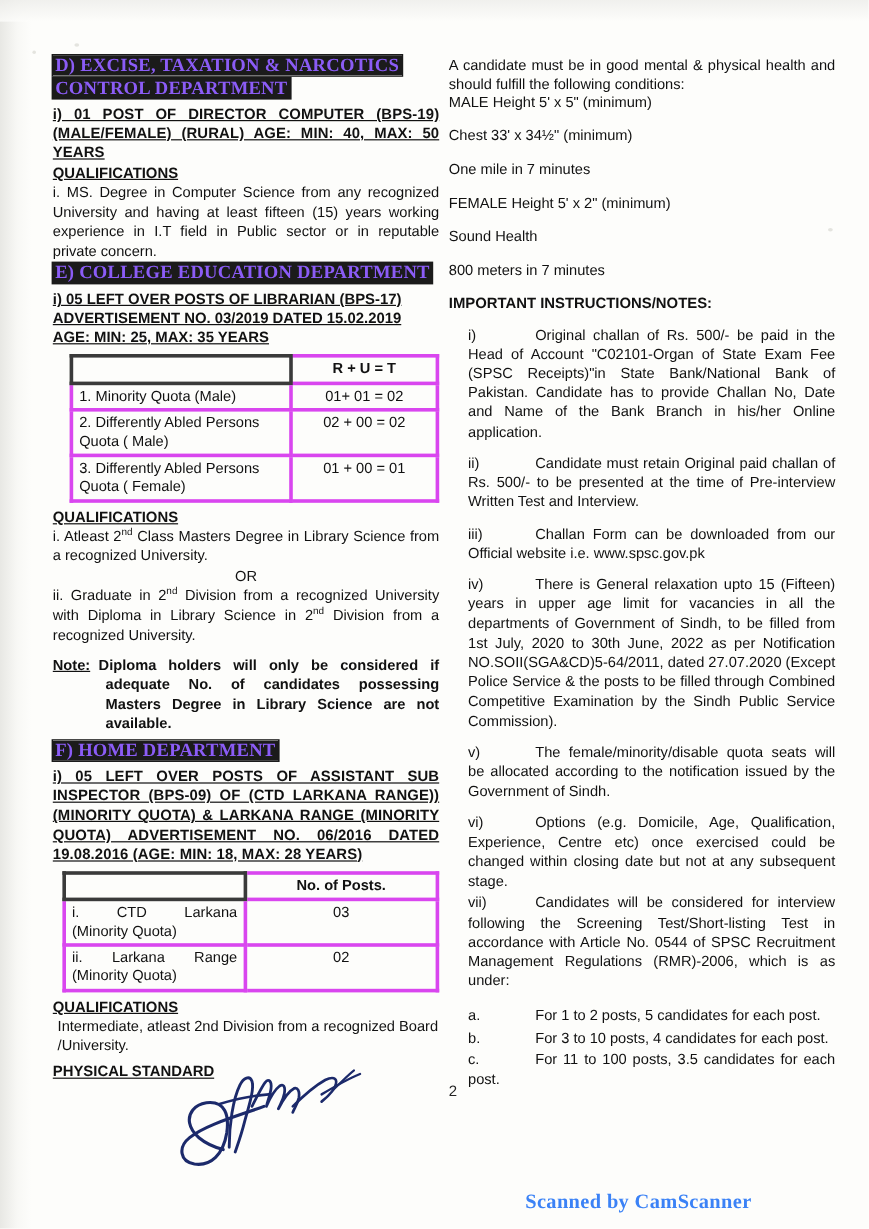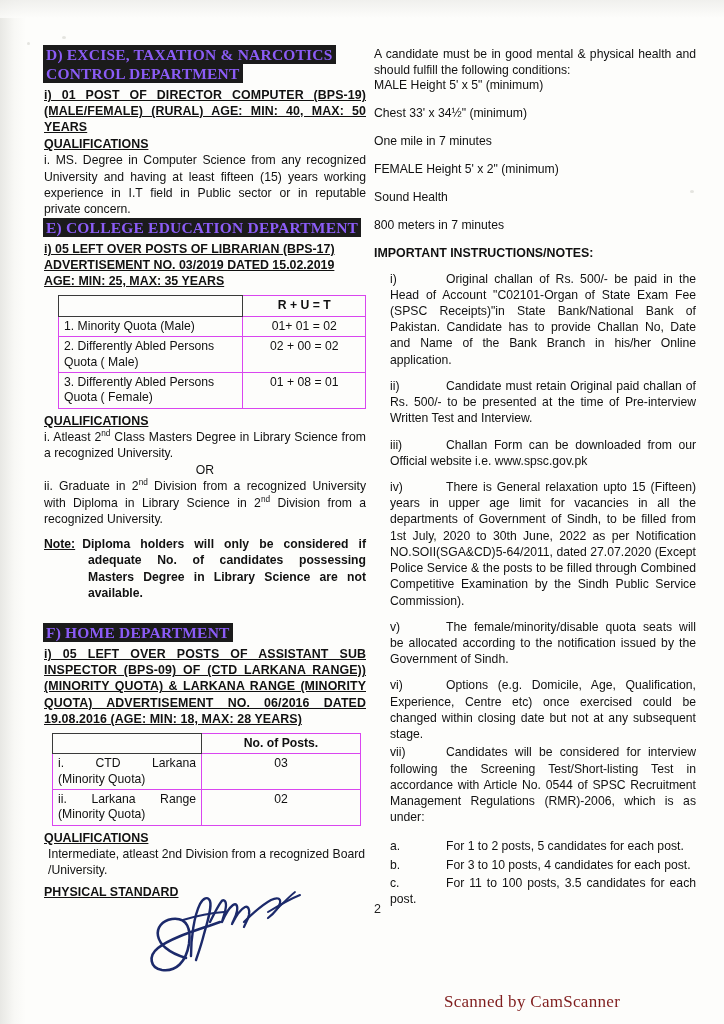--- a/index.html
+++ b/index.html
@@ -109,21 +109,21 @@
     padding-right: 7px;
   }
 
   
   table.qtable {
     border-collapse: collapse;
     margin: 6px 0 4px 14px;
     font-size: 12.2px;
   }
   table.qtable td {
-    border: 1px solid #d946ef;
+    border: 3px solid #d946ef;
     padding: 2px 5px;
     vertical-align: top;
     line-height: 1.26;
   }
   table.qtable td.hdr {
     font-weight: bold;
     text-align: center;
   }
   table.qtable td.num {
     text-align: center;
@@ -192,22 +192,23 @@
   }
 
   .footer {
     position: absolute;
     left: 0;
     top: 992px;
     width: 724px;
     text-align: center;
     font-family: "Liberation Serif", serif;
     font-size: 17px;
-    color: #7f1d1d;
+    color: #3b82f6;
     letter-spacing: .3px;
+    font-weight: bold;
   }
   .footer .fwrap { display:inline-block; padding-left: 340px; }
 
   sup { font-size: .68em; vertical-align: super; line-height: 0; }
 </style>
 </head>
 <body>
 
 <div class="page">
 
@@ -246,33 +247,33 @@
         <tr>
           <td class="c1">1. Minority Quota (Male)</td>
           <td class="c2 num">01+ 01 = 02</td>
         </tr>
         <tr>
           <td class="c1">2. Differently Abled Persons Quota ( Male)</td>
           <td class="c2 num">02 + 00 = 02</td>
         </tr>
         <tr>
           <td class="c1">3. Differently Abled Persons Quota ( Female)</td>
-          <td class="c2 num">01 + 08 = 01</td>
+          <td class="c2 num">01 + 00 = 01</td>
         </tr>
       </tbody>
         </table>
 
       <p class="sub-head">QUALIFICATIONS</p>
       <p class="body-text">i. Atleast 2<sup>nd</sup> Class Masters Degree in Library Science from a recognized University.</p>
       <p class="center-or">OR</p>
       <p class="body-text">ii. Graduate in 2<sup>nd</sup> Division from a recognized University with Diploma in Library Science in 2<sup>nd</sup> Division from a recognized University.</p>
       <p class="note-block"><span class="note-lbl">Note:</span><span>Diploma holders will only be considered if adequate No. of candidates possessing Masters Degree in Library Science are not available.</span></p>
     </div>
 
-    <div style="margin-top:23px;">
+    <div style="margin-top:6px;">
       <p class="dept-head">
         <span class="band">F) HOME DEPARTMENT</span>
       </p>
       <p class="post-head">i) 05 LEFT OVER POSTS OF ASSISTANT SUB INSPECTOR (BPS-09) OF (CTD LARKANA RANGE)) (MINORITY QUOTA) &amp; LARKANA RANGE (MINORITY QUOTA) ADVERTISEMENT NO. 06/2016 DATED 19.08.2016 (AGE: MIN: 18, MAX: 28 YEARS)</p>
 
       <table class="qtable" id="table-asi" style="margin-left:8px;">
         <tbody>
             <tr>
           <td class="c1 blank">&nbsp;</td>
           <td class="c2 hdr">No. of Posts.</td>

